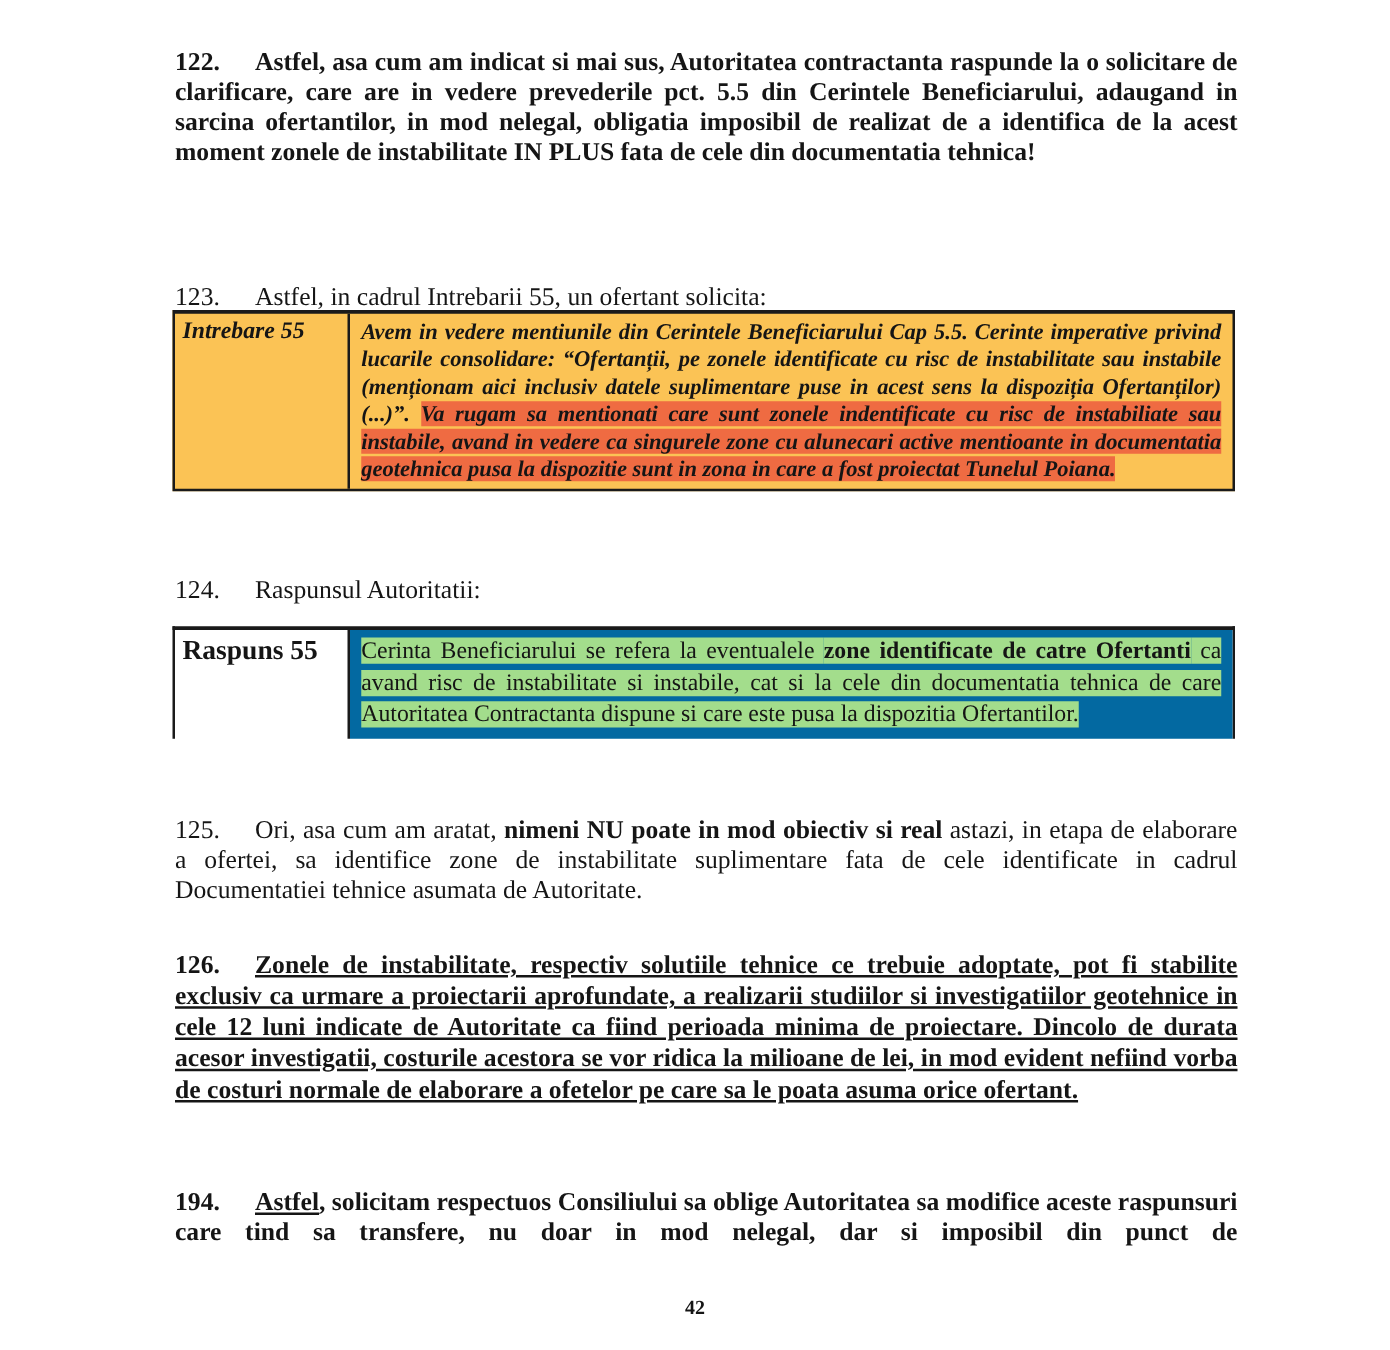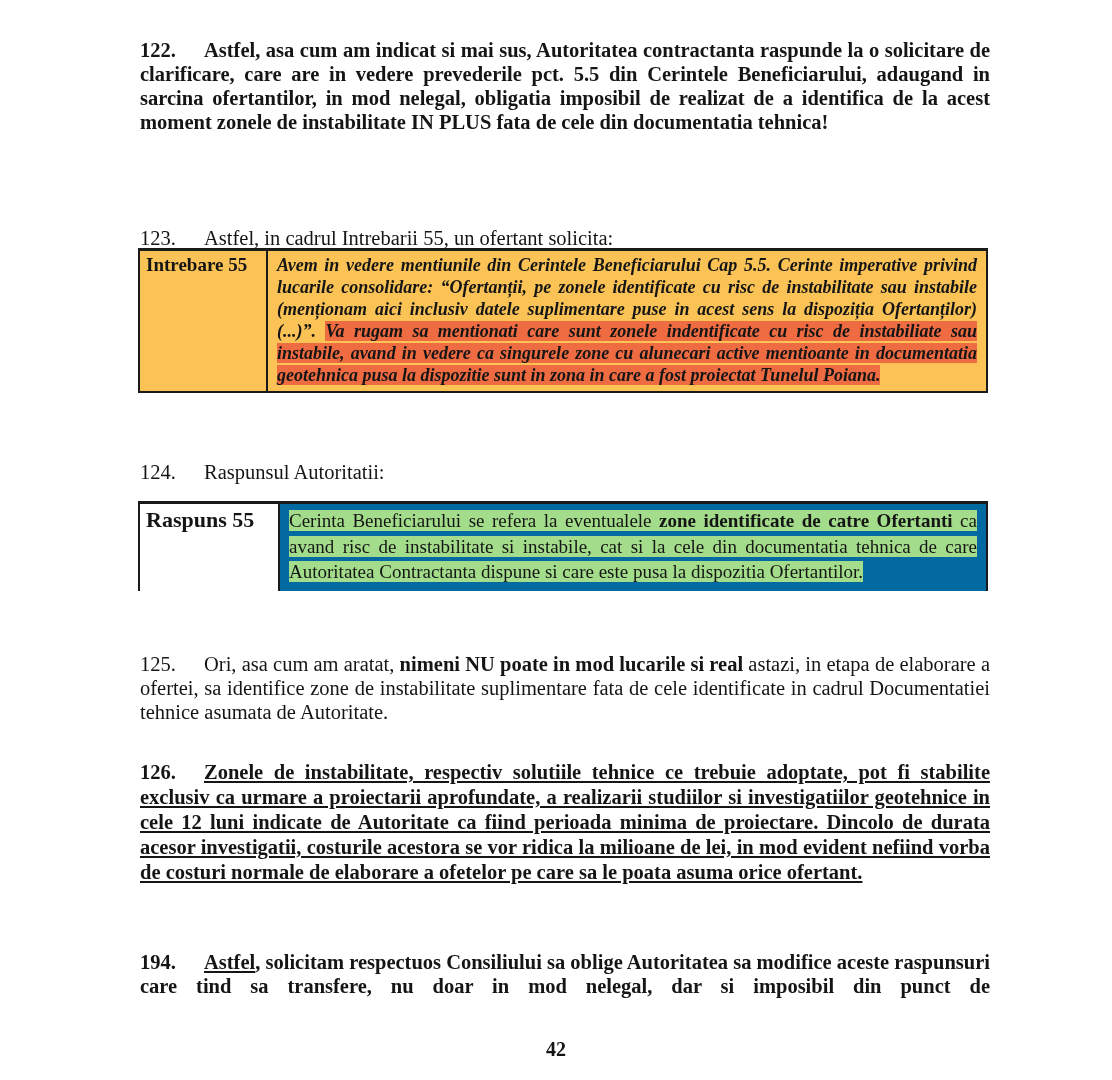--- a/index.html
+++ b/index.html
@@ -16,34 +16,34 @@
   .para .pnum{display:inline-block;width:64px;}
   .b{font-weight:bold;}
   .u{text-decoration:underline;}
   .justify-all{text-align-last:justify;}
   .hl-orange{background:var(--hl-orange,#EF6B42);}
   .hl-green{background:var(--hl-green,#A3DD8C);}
 
   
   .doc-table{position:absolute;left:138px;width:850px;box-sizing:border-box;}
   .t1{top:248px;border:2px solid #1a1a1a;border-top-width:3px;background:var(--table-bg,#FBC355);display:flex;}
-  .t1-label{width:128px;border-right:2px solid #1a1a1a;padding:3px 6px;font-weight:bold;font-size:19px;box-sizing:border-box;flex-shrink:0;}
+  .t1-label{width:140px;border-right:2px solid #1a1a1a;padding:3px 6px;font-weight:bold;font-size:19px;box-sizing:border-box;flex-shrink:0;font-style:italic;}
   .t1-content{flex:1;padding:3px 9px 5px 9px;font-weight:bold;font-style:italic;font-size:18px;line-height:22px;text-align:justify;box-sizing:border-box;border-radius:26px;}
 
   .t2{top:501px;border-left:2px solid #1a1a1a;border-right:2px solid #1a1a1a;border-top:3px solid #1a1a1a;}
   .t2-row{display:flex;}
   .t2-partial{border-bottom:2px solid #1a1a1a;background:var(--table-bg,#FBC355);}
   .t2-partial .t2-label-cell{height:21px;}
   .t2-label-cell{width:140px;border-right:2px solid #1a1a1a;box-sizing:border-box;flex-shrink:0;padding:3px 6px;font-weight:bold;font-size:22px;}
   .t2-partial .t2-label-cell{padding:0;}
   .t2-partial-content{flex:1;height:21px;overflow:hidden;position:relative;padding:0 9px;box-sizing:border-box;}
   .t2-partial-content .clip-inner{position:relative;top:-11px;font-weight:bold;font-style:italic;font-size:18px;line-height:22px;white-space:nowrap;}
   .t2-main-content{flex:1;padding:4px 9px 6px 9px;font-size:19px;line-height:25.5px;text-align:justify;box-sizing:border-box;background:#0369a1;}
 
-  .page-number{position:absolute;left:0;top:1038px;width:1112px;text-align:center;font-weight:bold;font-size:20px;}
+  .page-number{position:absolute;left:0;top:1038px;width:1112px;text-align:center;font-weight:bold;font-size:16px;}
 </style>
 </head>
 <body>
 
 <div class="block para" style="top:38px;">
   <span class="pnum b">122.</span><span><span class="b">Astfel, asa cum am indicat si mai sus, Autoritatea contractanta raspunde la o solicitare de clarificare, care are in vedere prevederile pct. 5.5 din Cerintele Beneficiarului, adaugand in sarcina ofertantilor, in mod nelegal, obligatia imposibil de realizat de a identifica de la acest moment zonele de instabilitate IN PLUS fata de cele din documentatia tehnica!</span></span>
 </div>
 
 <div class="block para" style="top:194px;margin-top:32px;">
   <span class="pnum">123.</span><span><span>Astfel, in cadrul Intrebarii 55, un ofertant solicita:</span></span>
@@ -59,21 +59,21 @@
 </div>
 
 <div class="doc-table t2">
   <div class="t2-row">
     <div class="t2-label-cell">Raspuns 55</div>
     <div class="t2-main-content"><span class="hl-green">Cerinta Beneficiarului se refera la eventualele </span><span class="b hl-green">zone identificate de catre Ofertanti</span><span class="hl-green"> ca avand risc de instabilitate si instabile, cat si la cele din documentatia tehnica de care Autoritatea Contractanta dispune si care este pusa la dispozitia Ofertantilor.</span></div>
   </div>
 </div>
 
 <div class="block para" style="top:652px;">
-  <span class="pnum">125.</span><span><span>Ori, asa cum am aratat, </span><span class="b">nimeni NU poate in mod lucarile si real</span><span> astazi, in etapa de elaborare a ofertei, sa identifice zone de instabilitate suplimentare fata de cele identificate in cadrul Documentatiei tehnice asumata de Autoritate.</span></span>
+  <span class="pnum">125.</span><span><span>Ori, asa cum am aratat, </span><span class="b">nimeni NU poate in mod obiectiv si real</span><span> astazi, in etapa de elaborare a ofertei, sa identifice zone de instabilitate suplimentare fata de cele identificate in cadrul Documentatiei tehnice asumata de Autoritate.</span></span>
 </div>
 
 <div class="block para" style="top:760px;line-height:25px;">
   <span class="pnum b">126.</span><span><span class="b u">Zonele de instabilitate, respectiv solutiile tehnice ce trebuie adoptate, pot fi stabilite exclusiv ca urmare a proiectarii aprofundate, a realizarii studiilor si investigatiilor geotehnice in cele 12 luni indicate de Autoritate ca fiind perioada minima de proiectare. Dincolo de durata acesor investigatii, costurile acestora se vor ridica la milioane de lei, in mod evident nefiind vorba de costuri normale de elaborare a ofetelor pe care sa le poata asuma orice ofertant.</span></span>
 </div>
 
 <div class="block para justify-all" style="top:950px;">
   <span class="pnum b">194.</span><span><span class="b u">Astfel</span><span class="b">, solicitam respectuos Consiliului sa oblige Autoritatea sa modifice aceste raspunsuri care tind sa transfere, nu doar in mod nelegal, dar si imposibil din punct de</span></span>
 </div>
 

